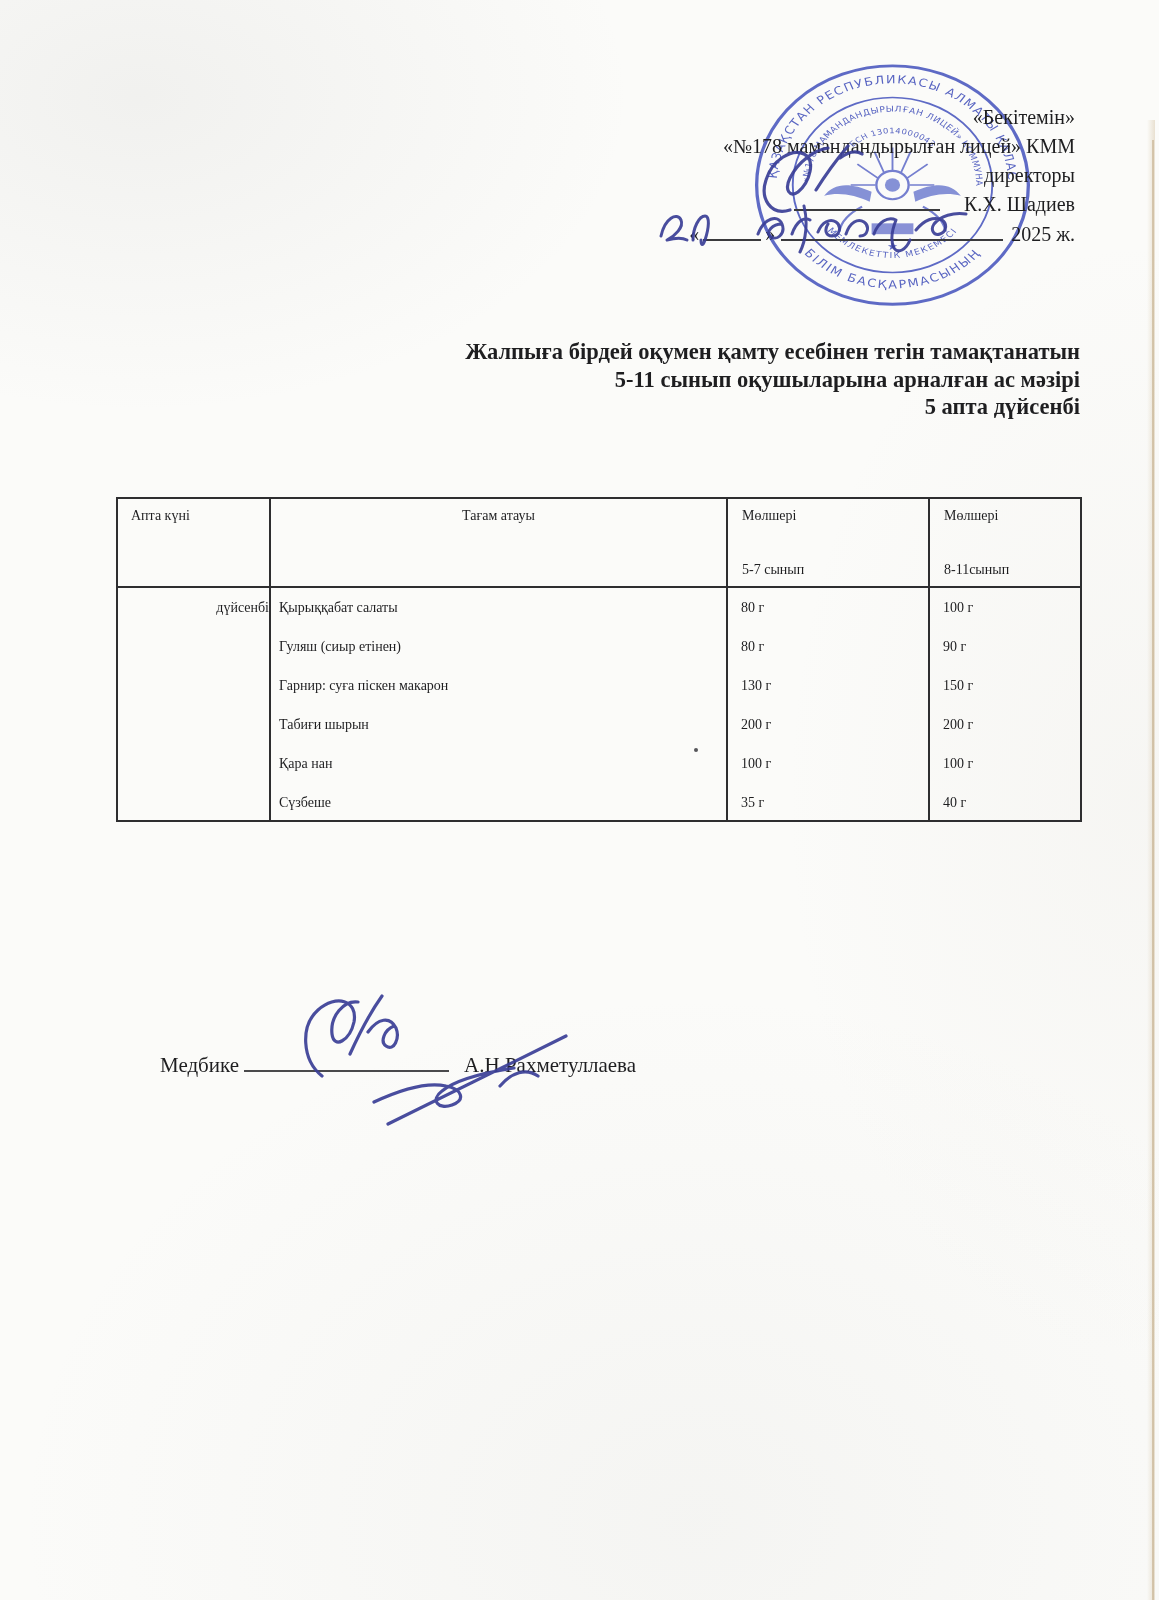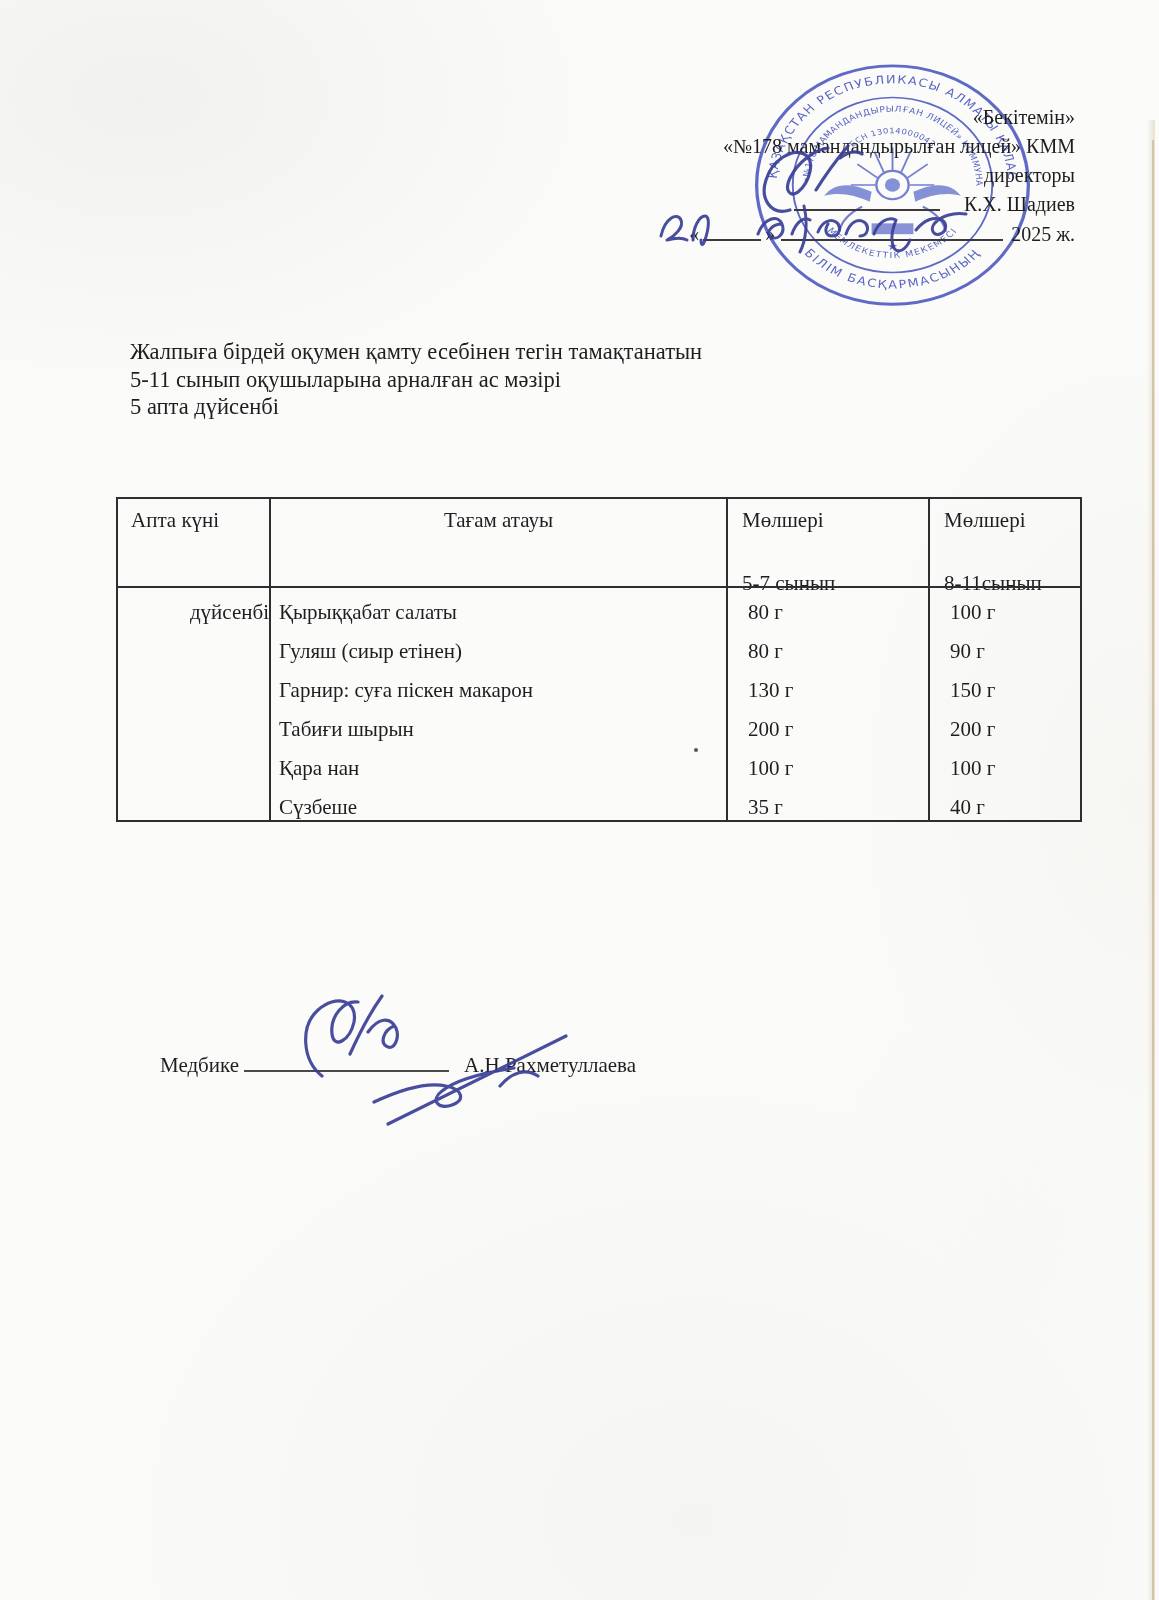--- a/index.html
+++ b/index.html
@@ -31,41 +31,41 @@
   .day-blank{width:58px;margin:0 4px;}
   .month-blank{width:222px;margin:0 8px 0 6px;}
 
   
   .stamp{position:absolute;left:750px;top:60px;width:285px;height:250px;z-index:2;opacity:0.93;}
   .stamp text{font-family:"DejaVu Sans", sans-serif;fill:#4d5abe;}
 
   
   .doc-title{
     position:absolute;left:130px;top:338px;width:950px;z-index:3;
-    text-align:left;font-size:22.5px;line-height:27.5px;
+    text-align:right;font-size:22.5px;line-height:27.5px;font-weight:bold;
   }
 
   
   .menu-table{
     position:absolute;left:116px;top:497px;width:962px;z-index:3;
     display:grid;grid-template-columns:151px 457px 202px 152px;grid-template-rows:87px 234px;
-    border:2.5px solid #2e2e30;font-size:21px;
+    border:2.5px solid #2e2e30;font-size:14px;
   }
   .cell{border-left:2px solid #2e2e30;box-sizing:border-box;}
   .cell.first{border-left:none;}
   .cell.body{border-top:2px solid #2e2e30;}
   .hdr-day{padding:9px 0 0 13px;}
   .hdr-dish{padding-top:9px;text-align:center;}
   .hdr-portion{padding:9px 0 0 14px;}
   .hdr-portion .sub{margin-top:38px;}
   .day-cell{padding-top:12px;text-align:right;}
   .lines{padding-top:12px;}
   .lines > div{height:39px;box-sizing:border-box;}
   .dish-line{padding-left:8px;}
-  .amt-line{padding-left:20px;}
+  .amt-line{padding-left:13px;}
 
   
   .sig-row{position:absolute;left:160px;z-index:3;font-size:21px;white-space:nowrap;}
   .sig-row1{top:1049px;}
   .sig-row2{top:1087px;}
   .sig-row .blank{border-bottom:2px solid #4a4a4c;}
   .nurse-blank{width:205px;margin-left:5px;}
   .ip-blank{width:185px;margin-left:7px;}
   .sig-name{margin-left:15px;}
 

